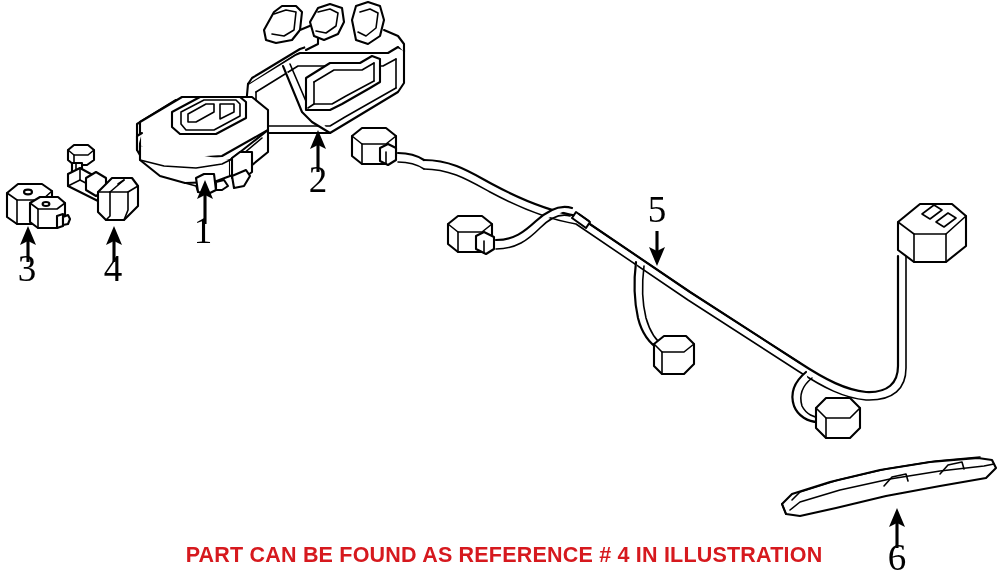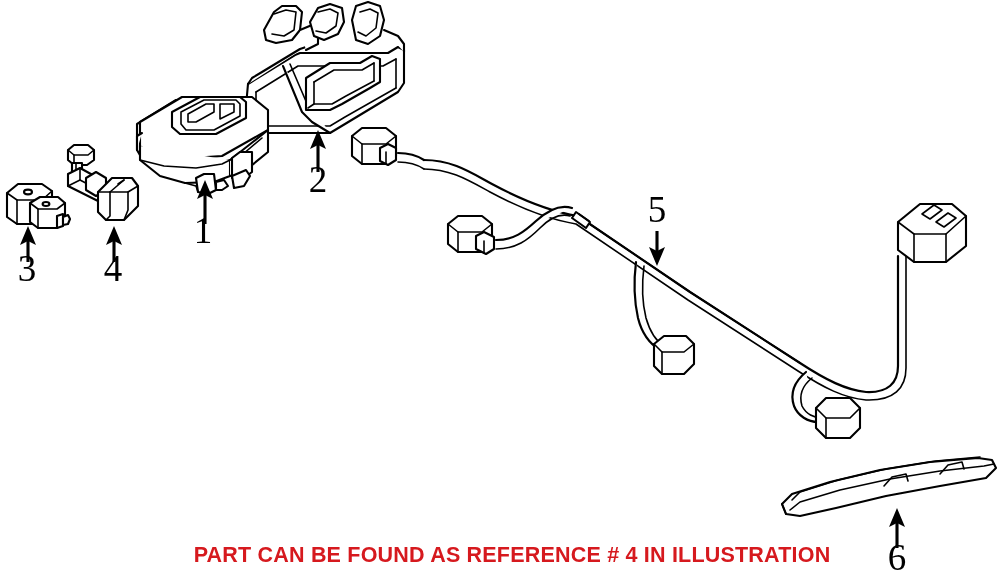--- a/index.html
+++ b/index.html
@@ -63,21 +63,21 @@
     fill: #000000;
     stroke: none;
   }
   .callout-text {
     font-family: "Liberation Serif", serif;
     font-weight: 400;
     fill: #000000;
   }
   .caption {
     position: absolute;
-    left: 156px;
+    left: 148px;
     top: 543px;
     width: 712px;
     text-align: center;
     font-family: "Liberation Sans", sans-serif;
     font-weight: bold;
     font-size: 21.5px;
     letter-spacing: 0.2px;
     white-space: nowrap;
   }
 </style>

